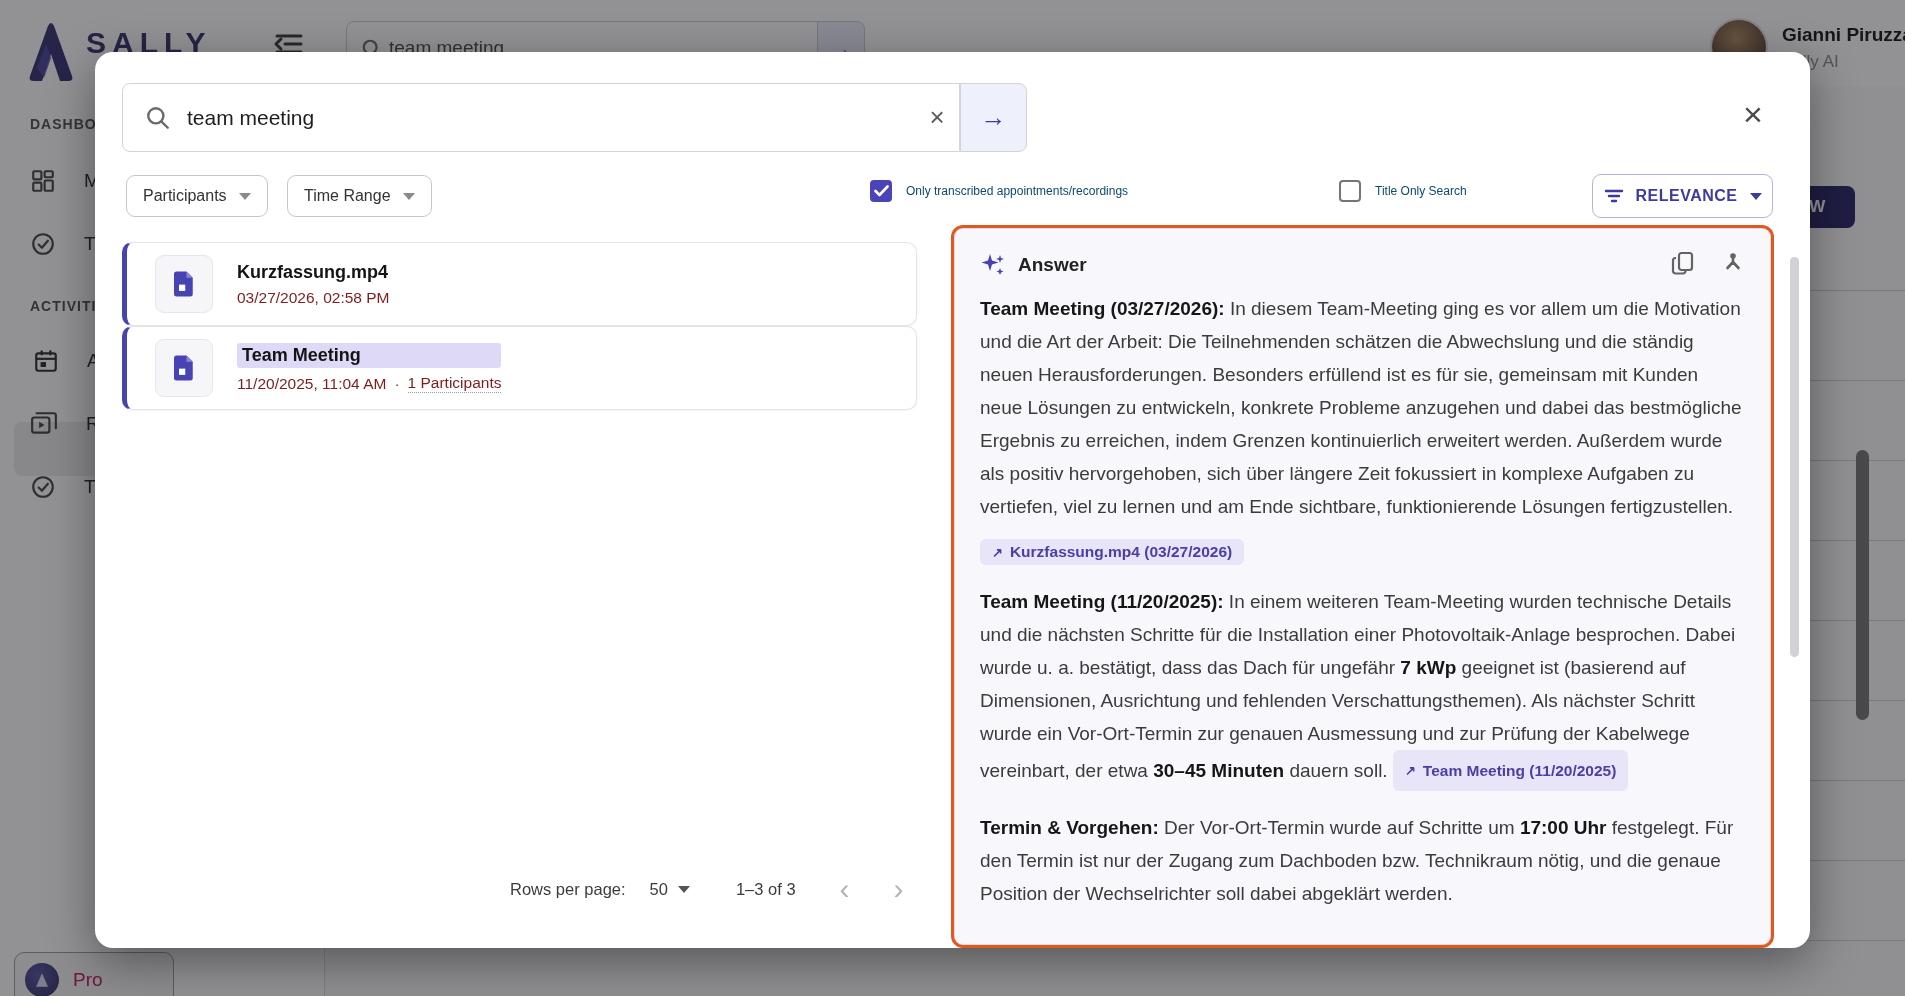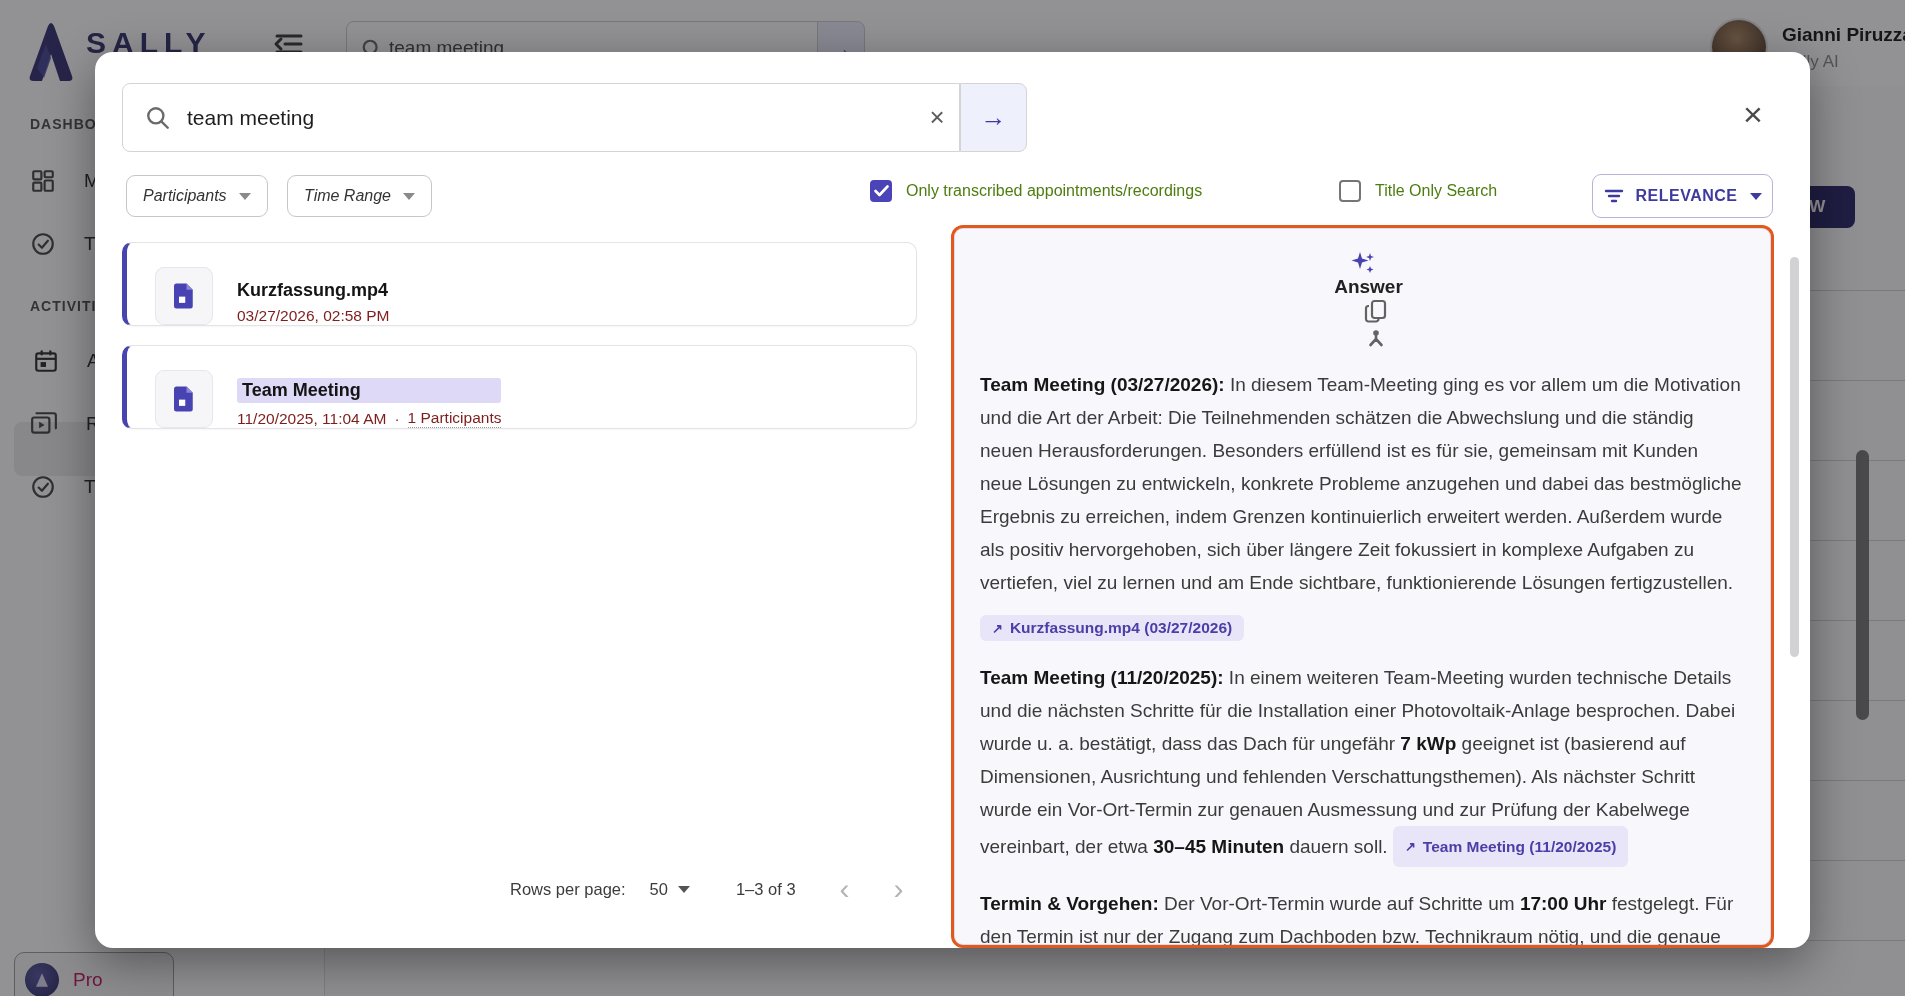--- a/index.html
+++ b/index.html
@@ -36,45 +36,45 @@
   
   .backdrop{position:absolute;inset:0;background:rgba(24,24,30,0.47);z-index:5;}
   
   .modal{position:absolute;left:95px;top:52px;width:1715px;height:896px;background:#fff;border-radius:18px;box-shadow:0 14px 48px rgba(0,0,0,.4);z-index:10;}
   .modal-close{position:absolute;left:1638px;top:42px;width:40px;height:40px;font-size:34px;font-weight:300;color:#4a4a4a;display:flex;align-items:center;justify-content:center;cursor:pointer;}
   .m-search{position:absolute;left:27px;top:31px;width:838px;height:69px;border:1px solid #d4d4d4;border-radius:8px 0 0 8px;display:flex;align-items:center;box-sizing:border-box;background:#fff;}
   .m-search input{border:none;outline:none;flex:1;font-size:21px;color:#1e1e1e;font-family:inherit;background:transparent;margin-left:14px;}
   .m-search .mag{margin-left:22px;}
   .m-search .clr{width:44px;font-size:26px;color:#5c5c5c;text-align:center;cursor:pointer;}
   .m-go{position:absolute;left:865px;top:31px;width:67px;height:69px;background:#eef0fb;border:1px solid #d4d4d4;border-radius:0 8px 8px 0;box-sizing:border-box;display:flex;align-items:center;justify-content:center;color:#3F3A9E;font-size:26px;cursor:pointer;}
-  .chip-filter{position:absolute;top:123px;height:42px;border:1px solid #c6c6c6;border-radius:9px;background:#fff;display:flex;align-items:center;gap:12px;padding:0 16px;box-sizing:border-box;font-size:16px;color:#333;cursor:pointer;font-style:italic;}
+  .chip-filter{position:absolute;top:123px;height:42px;border:1px solid #c6c6c6;border-radius:9px;background:#fff;display:flex;align-items:center;gap:12px;padding:0 16px;box-sizing:border-box;font-size:16px;color:#333;cursor:pointer;}
   .caret{width:0;height:0;border-left:6px solid transparent;border-right:6px solid transparent;border-top:7px solid #8a8a8a;}
   .opt{position:absolute;top:128px;display:flex;align-items:center;gap:14px;}
   .checkbox{width:22px;height:22px;border:2px solid #757575;border-radius:4px;box-sizing:border-box;display:flex;align-items:center;justify-content:center;cursor:pointer;background:#fff;}
   .checkbox svg{display:none;}
   .checkbox.checked{background:#4B44B8;border-color:#4B44B8;}
   .checkbox.checked svg{display:block;}
-  .opt .lbl{font-size:16px;color:#4d7c0f;font-weight:500;white-space:nowrap;}
+  .opt .lbl{font-size:12px;color:#0c4a6e;font-weight:500;white-space:nowrap;}
   .sort-btn{position:absolute;left:1497px;top:122px;width:181px;height:44px;border:1.5px solid #b7b4d9;border-radius:9px;display:flex;align-items:center;justify-content:center;gap:12px;color:#3E3A9E;font-weight:700;font-size:16px;letter-spacing:.5px;cursor:pointer;background:#fff;box-sizing:border-box;}
   .sort-btn .caret{border-top-color:#3E3A9E;}
   .results{position:absolute;left:27px;top:190px;width:795px;}
-  .card{position:relative;height:84px;background:#fff;border:1px solid #e3e3e8;border-left:5px solid #4744AD;border-radius:10px;box-sizing:border-box;margin-bottom:19px;display:flex;align-items:flex-end;cursor:pointer;box-shadow:0 1px 2px rgba(0,0,0,.04);}
+  .card{position:relative;height:84px;background:#fff;border:1px solid #e3e3e8;border-left:5px solid #4744AD;border-radius:10px;box-sizing:border-box;display:flex;align-items:center;cursor:pointer;box-shadow:0 1px 2px rgba(0,0,0,.04);}
   .file-box{width:56px;height:56px;margin-left:28px;background:#f6f6f8;border:1px solid #e6e6ec;border-radius:9px;display:flex;align-items:center;justify-content:center;}
   .card .meta{margin-left:24px;}
   .card .title{font-size:18px;font-weight:700;color:#141414;}
   .card .title.hl{background:#DED9F6;padding:2px 5px;border-radius:3px;}
   .card .sub{margin-top:6px;font-size:15.5px;color:#7f1d1d;display:flex;align-items:center;gap:8px;}
   .card .sub .pp{border-bottom:1px dotted #9a9a9a;cursor:pointer;}
   .pagination{position:absolute;left:415px;top:815px;height:44px;display:flex;align-items:center;font-size:16.5px;color:#3c3c3c;}
   .pagination .rows-sel{display:flex;align-items:center;gap:10px;margin-left:24px;cursor:pointer;}
   .pagination .rows-sel .caret{border-top-color:#555;}
   .pagination .range{margin-left:46px;}
   .pg-arrow{margin-left:44px;font-size:30px;color:#b4b4b4;line-height:1;cursor:pointer;}
   .answer-panel{position:absolute;left:856px;top:173px;width:823px;height:723px;border:3px solid #E2591D;border-radius:12px;background:#F8F7FC;box-sizing:border-box;box-shadow:inset 0 0 0 1px #dcd9ee;overflow:hidden;padding:22px 26px;}
-  .ans-head{display:flex;align-items:center;margin-bottom:12px;flex-direction:column;}
+  .ans-head{display:flex;align-items:center;margin-bottom:12px;}
   .ans-head .ttl{font-size:19px;font-weight:700;color:#222;margin-left:12px;}
   .ans-head .spacer{flex:1;}
   .ans-head .ico{margin-left:26px;cursor:pointer;}
   .ans-p{font-size:19px;line-height:33px;color:#3b3b3b;margin-bottom:20px;}
   .ans-p b{color:#161616;}
   .cite-chip{display:inline-flex;align-items:center;gap:7px;background:#E9E5F8;color:#4A3FA7;font-weight:700;font-size:15.5px;padding:4px 12px;border-radius:6px;vertical-align:2px;cursor:pointer;white-space:nowrap;}
   .cite-chip .cite-arrow{font-size:13px;}
   .chip-row{margin:-4px 0 20px 0;}
   .modal-scroll{position:absolute;left:1695px;top:205px;width:9px;height:400px;background:#d2d2d6;border-radius:5px;}
 </style>

